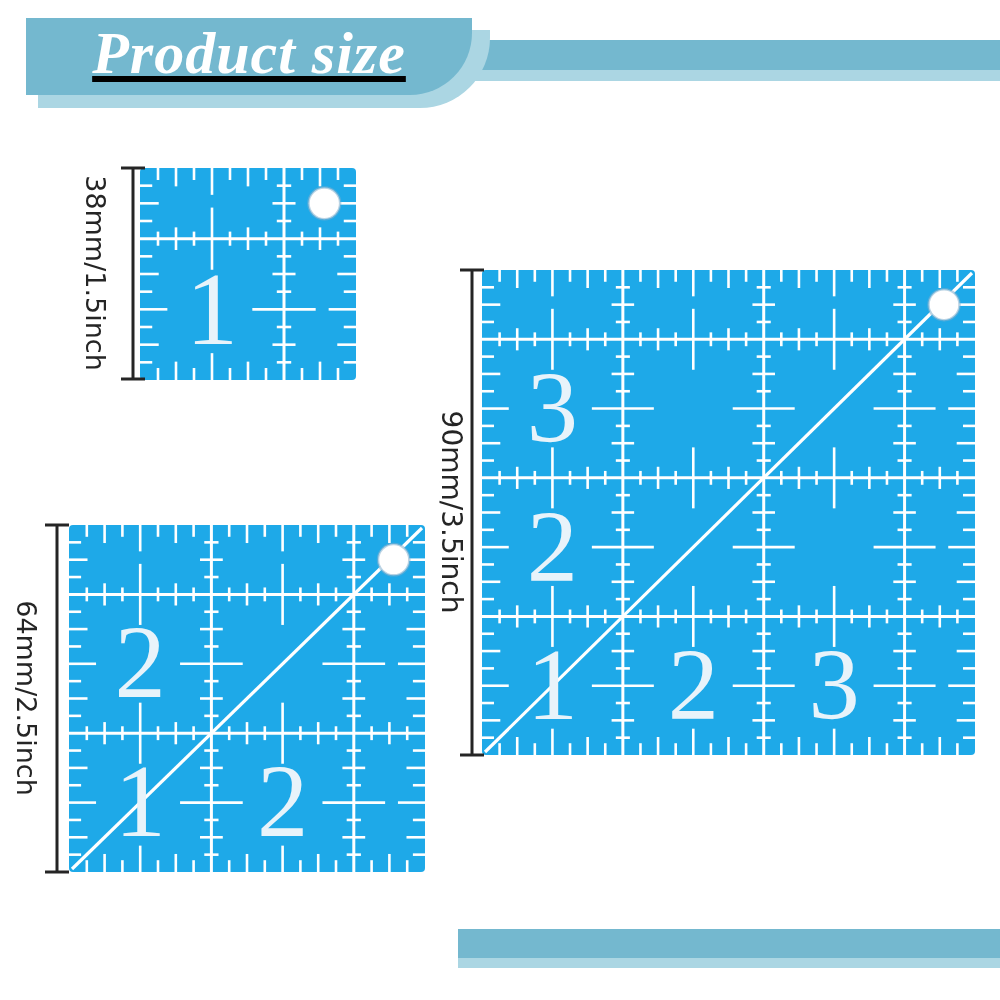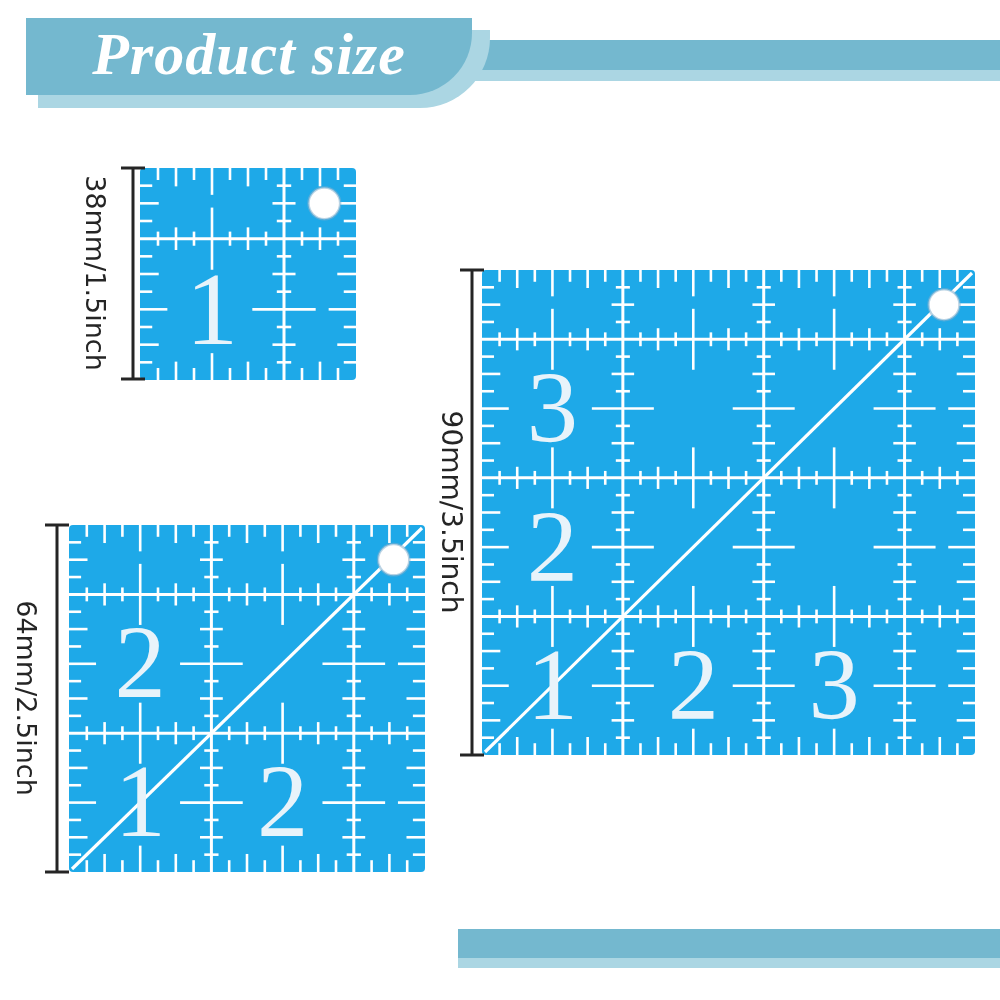--- a/index.html
+++ b/index.html
@@ -5,21 +5,21 @@
   html,body{margin:0;padding:0;background:#ffffff;}
   .stage{position:relative;width:1000px;height:1000px;overflow:hidden;background:#fff;
          font-family:"Liberation Sans","DejaVu Sans",sans-serif;}
   .top-bar{position:absolute;left:430px;top:40px;width:570px;height:30px;background:var(--accent,#74b8cf);}
   .top-bar-light{position:absolute;left:430px;top:70px;width:570px;height:11px;background:var(--accent-light,#abd6e3);}
   .bottom-bar{position:absolute;left:458px;top:929px;width:542px;height:29px;background:var(--accent,#74b8cf);}
   .bottom-bar-light{position:absolute;left:458px;top:958px;width:542px;height:10px;background:var(--accent-light,#abd6e3);}
   .banner-shadow{position:absolute;left:38px;top:30px;width:452px;height:78px;
                  background:var(--accent-light,#abd6e3);border-radius:0 0 70px 0;}
   .banner{position:absolute;left:26px;top:18px;width:446px;height:77px;background:var(--accent,#74b8cf);
-          border-radius:0 0 62px 0;display:flex;align-items:flex-end;justify-content:center;}
+          border-radius:0 0 62px 0;display:flex;align-items:center;justify-content:center;text-decoration:underline;}
   .banner .title-text{font-family:"Liberation Serif","DejaVu Serif",serif;font-style:italic;font-weight:bold;
           font-size:60px;color:var(--title-color,#fff);letter-spacing:1px;padding-bottom:6px;white-space:nowrap;}
   #scene{position:absolute;left:0;top:0;}
   .dim-label{position:absolute;transform:translate(-50%,-50%) rotate(90deg);transform-origin:center;
              font-size:27px;color:var(--dim-color,#222);white-space:nowrap;
              font-family:"DejaVu Sans","Liberation Sans",sans-serif;}
   .lbl-small{left:95px;top:273px;}
   .lbl-medium{left:26px;top:698px;}
   .lbl-large{left:451px;top:512px;font-size:28px;}
 </style>

